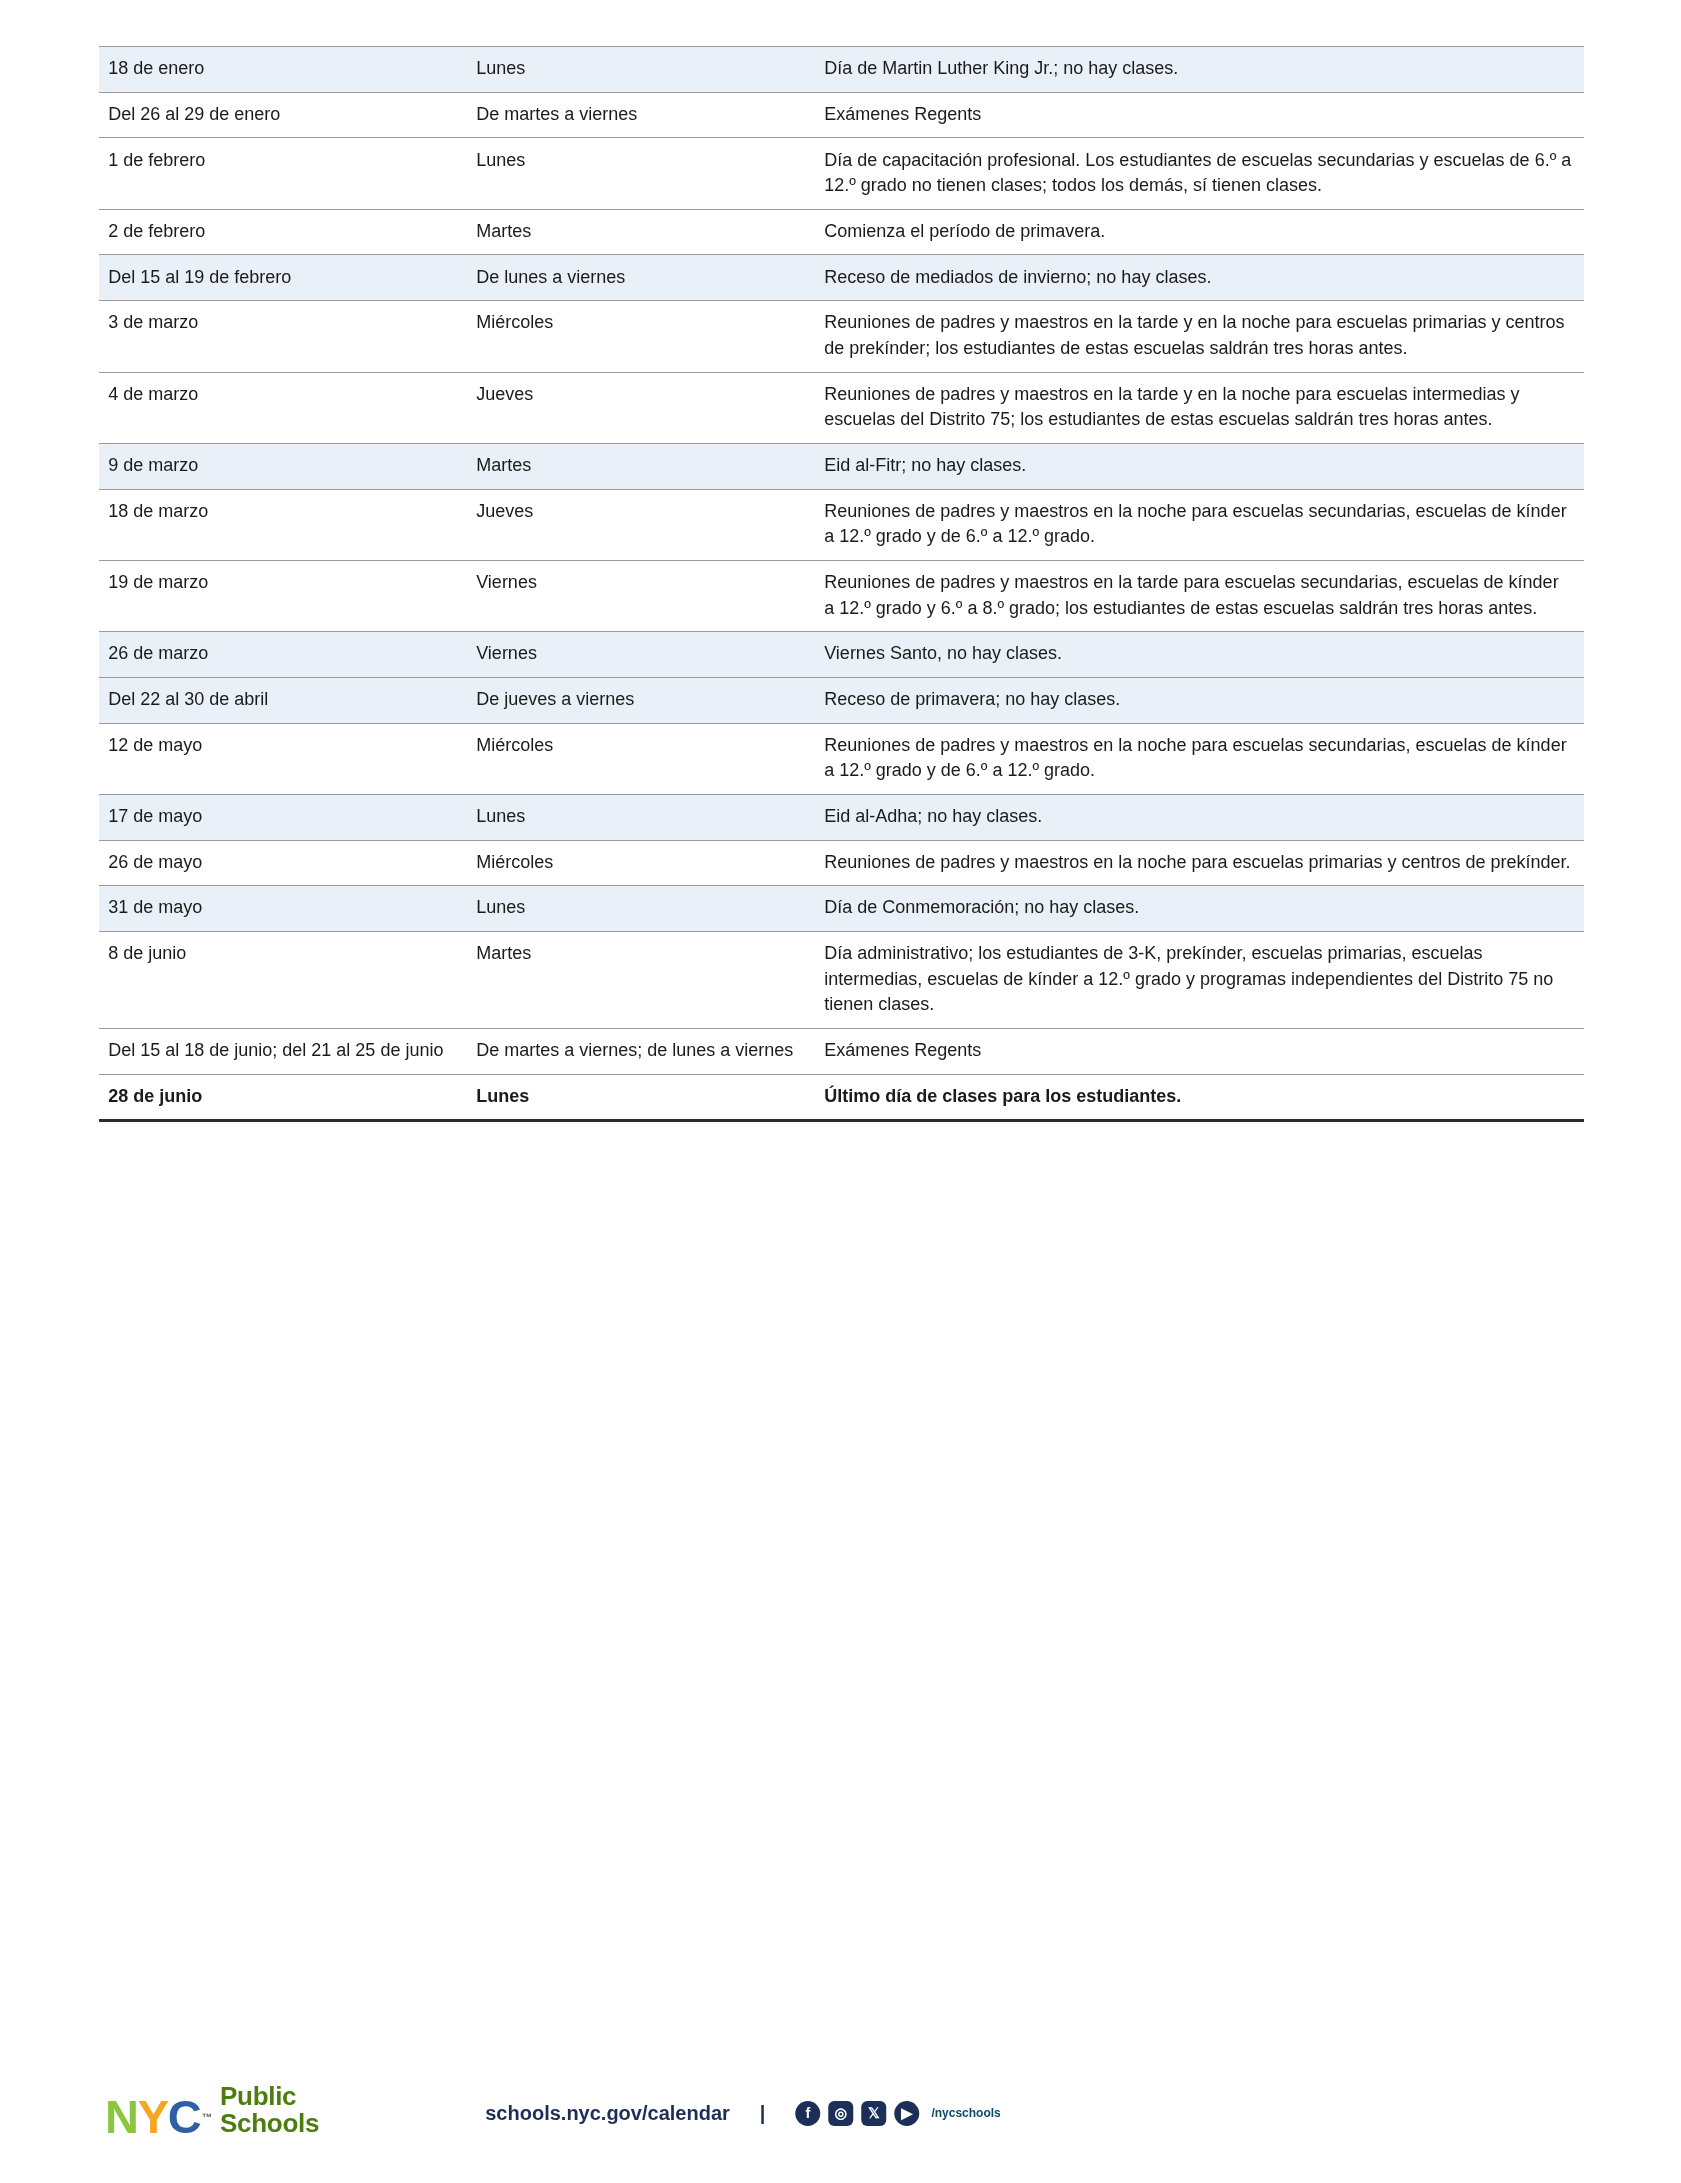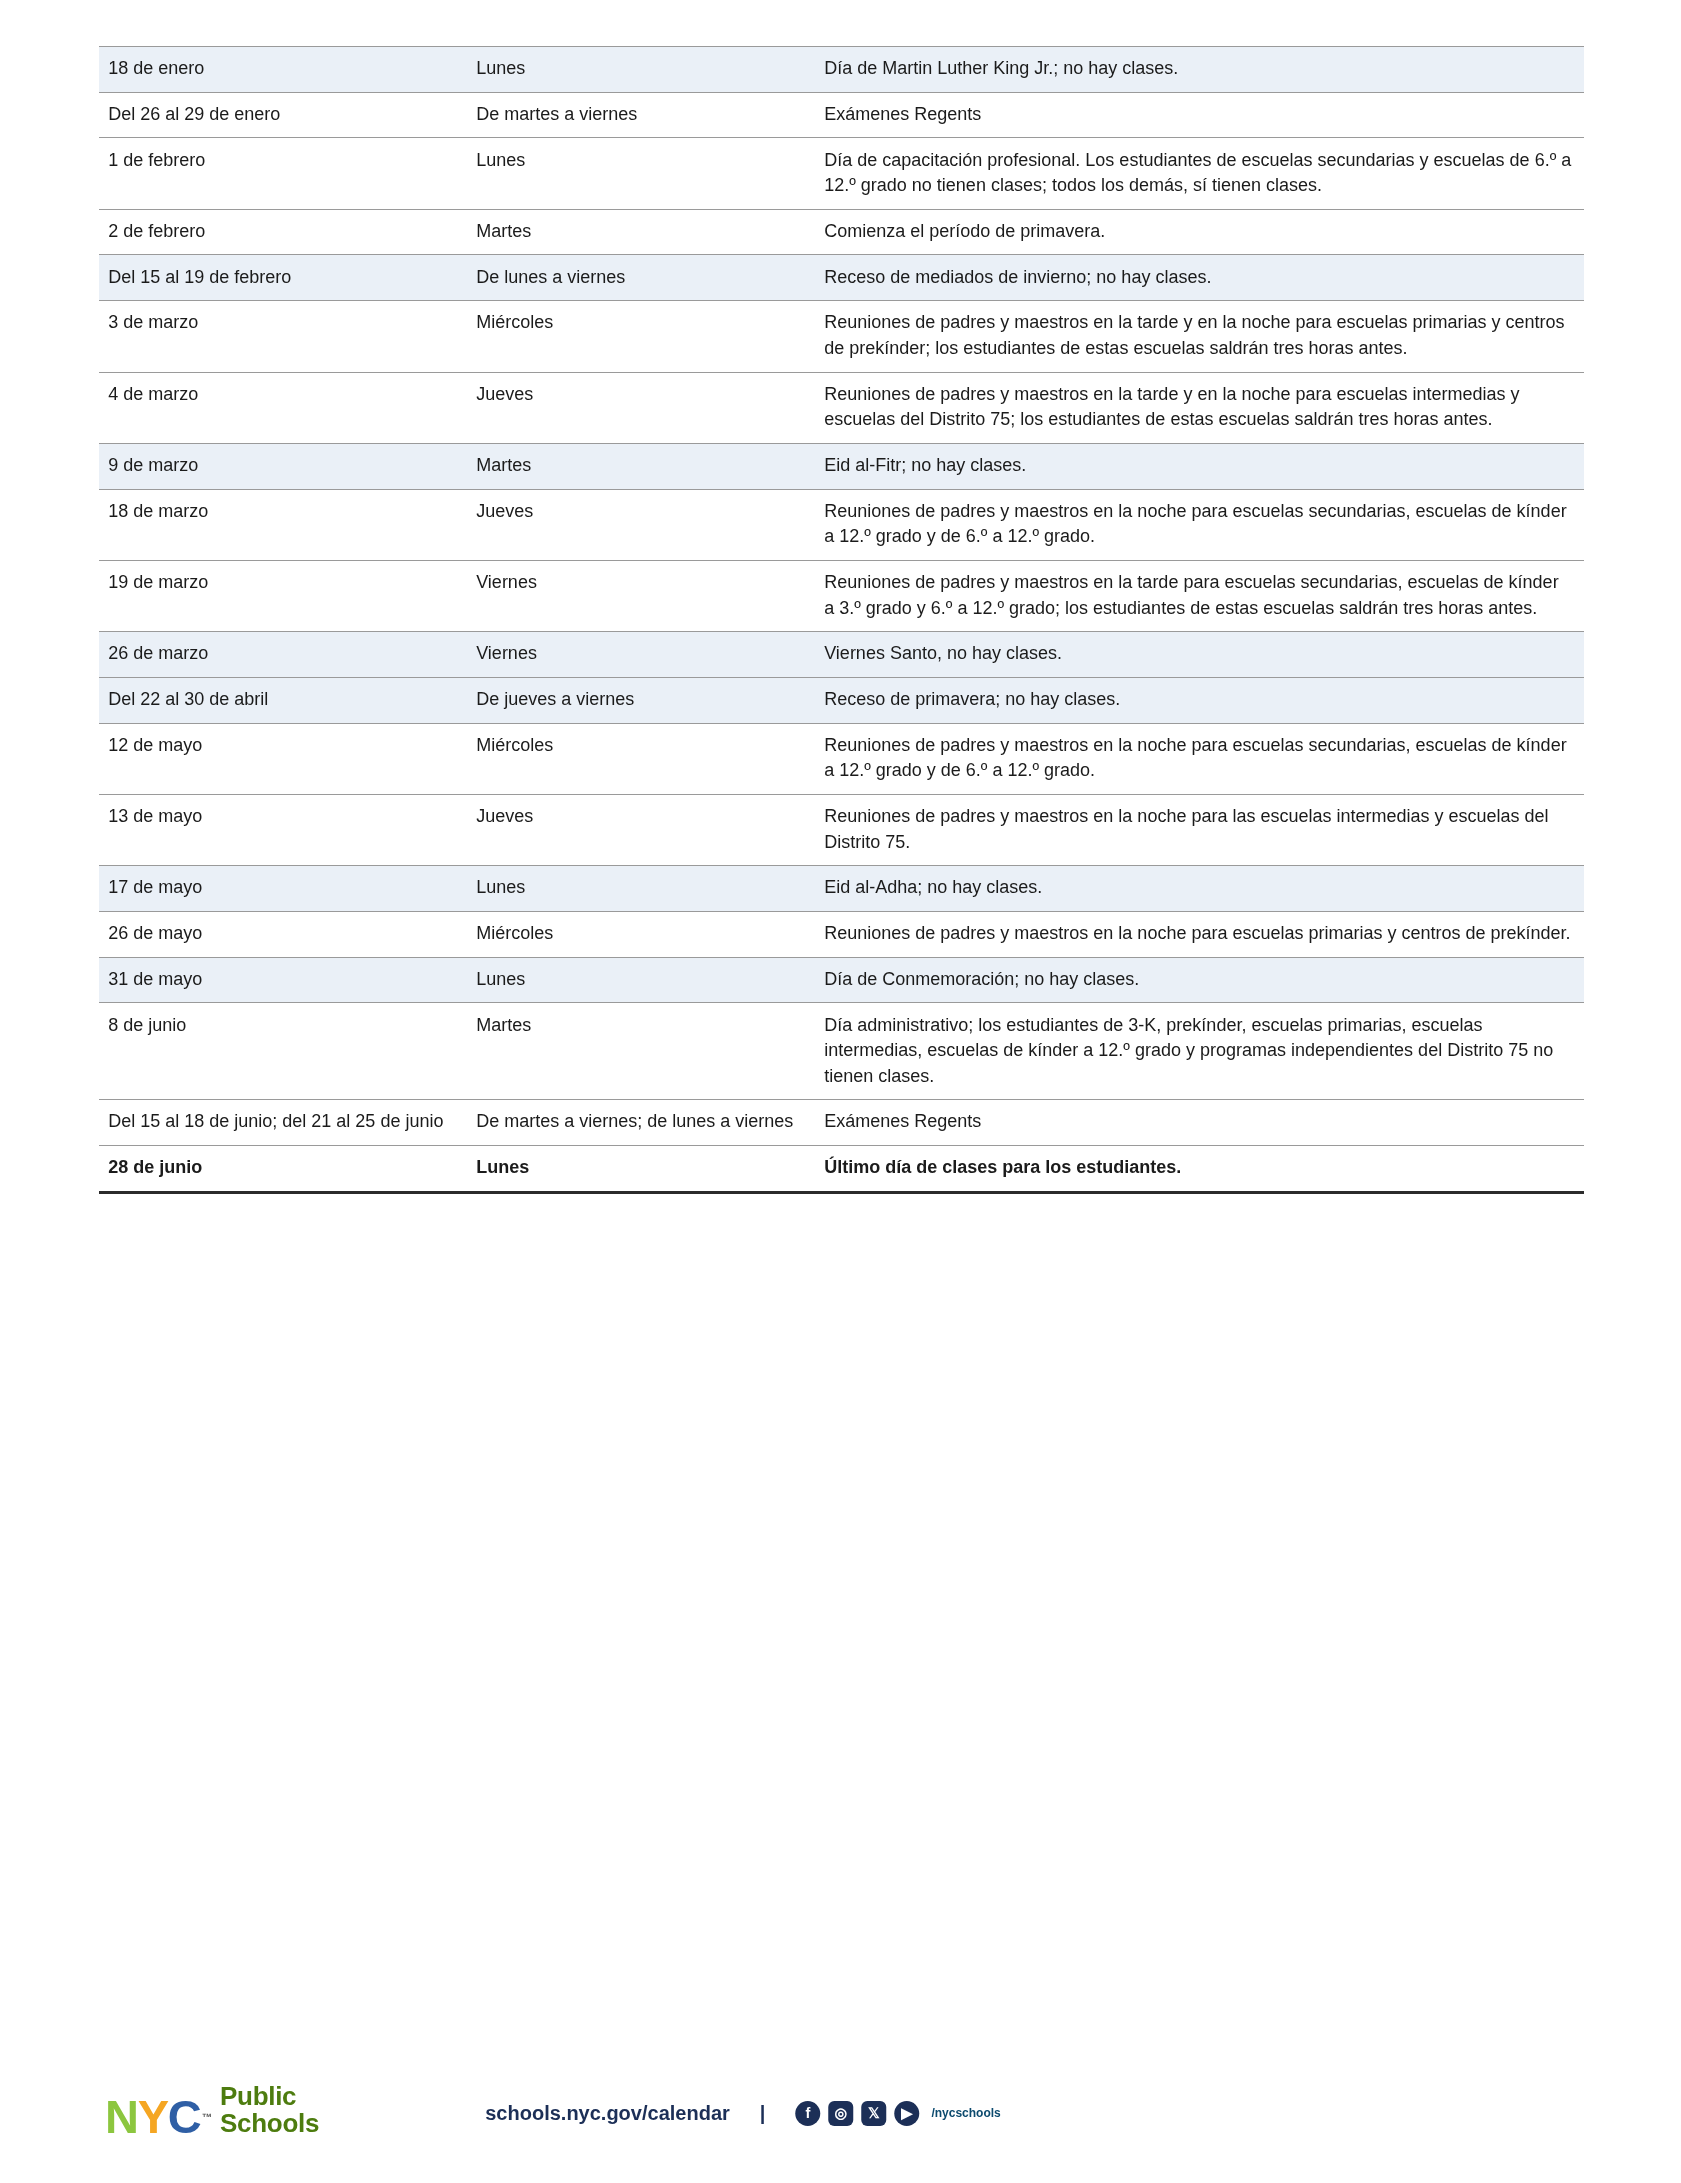--- a/index.html
+++ b/index.html
@@ -189,41 +189,36 @@
           <td class="desc">Eid al-Fitr; no hay clases.</td>
         </tr>
         <tr>
           <td>18 de marzo</td>
           <td>Jueves</td>
           <td class="desc">Reuniones de padres y maestros en la noche para escuelas secundarias, escuelas de kínder a 12.º grado y de 6.º a 12.º grado.</td>
         </tr>
         <tr>
           <td>19 de marzo</td>
           <td>Viernes</td>
-          <td class="desc">Reuniones de padres y maestros en la tarde para escuelas secundarias, escuelas de kínder a 3.º grado y 6.º a 12.º grado; los estudiantes de estas escuelas saldrán tres horas antes.</td>
+          <td class="desc">Reuniones de padres y maestros en la tarde para escuelas secundarias, escuelas de kínder a 12.º grado y 6.º a 8.º grado; los estudiantes de estas escuelas saldrán tres horas antes.</td>
         </tr>
         <tr class="shaded">
           <td>26 de marzo</td>
           <td>Viernes</td>
           <td class="desc">Viernes Santo, no hay clases.</td>
         </tr>
         <tr class="shaded">
           <td>Del 22 al 30 de abril</td>
           <td>De jueves a viernes</td>
           <td class="desc">Receso de primavera; no hay clases.</td>
         </tr>
         <tr>
           <td>12 de mayo</td>
           <td>Miércoles</td>
           <td class="desc">Reuniones de padres y maestros en la noche para escuelas secundarias, escuelas de kínder a 12.º grado y de 6.º a 12.º grado.</td>
-        </tr>
-        <tr>
-          <td>13 de mayo</td>
-          <td>Jueves</td>
-          <td class="desc">Reuniones de padres y maestros en la noche para las escuelas intermedias y escuelas del Distrito 75.</td>
         </tr>
         <tr class="shaded">
           <td>17 de mayo</td>
           <td>Lunes</td>
           <td class="desc">Eid al-Adha; no hay clases.</td>
         </tr>
         <tr>
           <td>26 de mayo</td>
           <td>Miércoles</td>
           <td class="desc">Reuniones de padres y maestros en la noche para escuelas primarias y centros de prekínder.</td>

